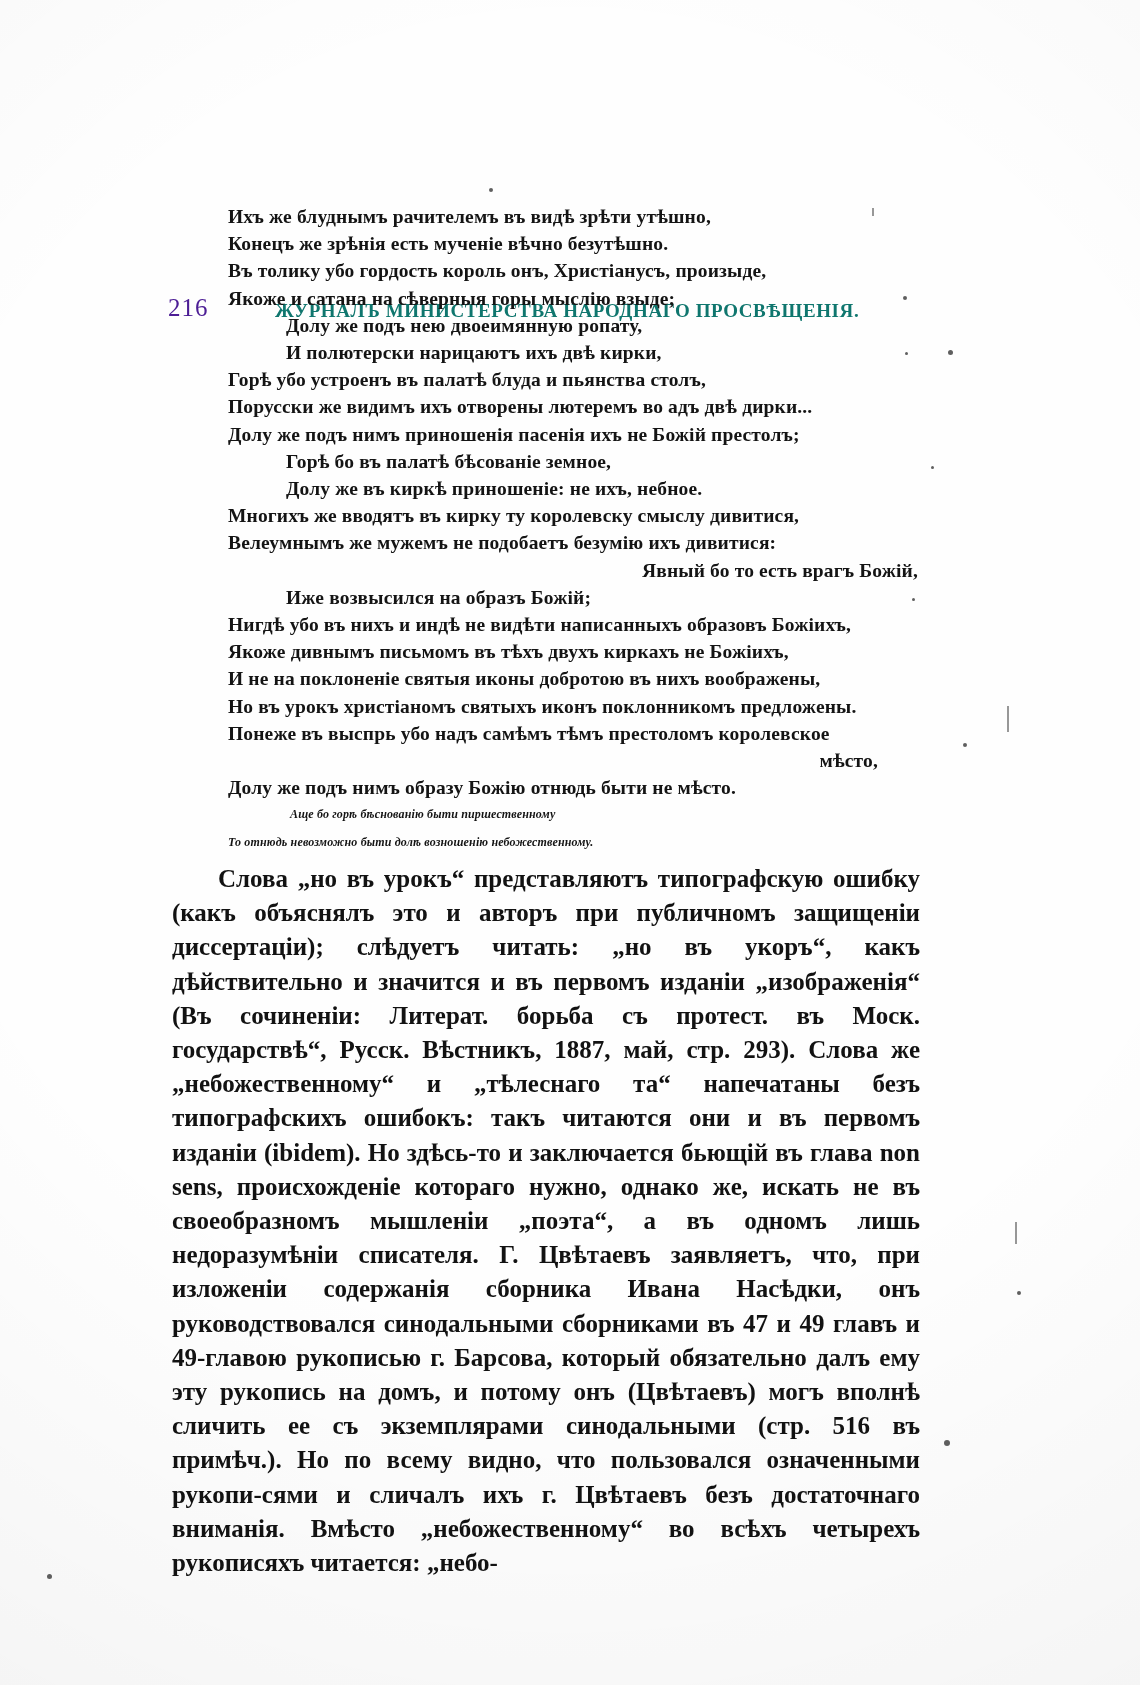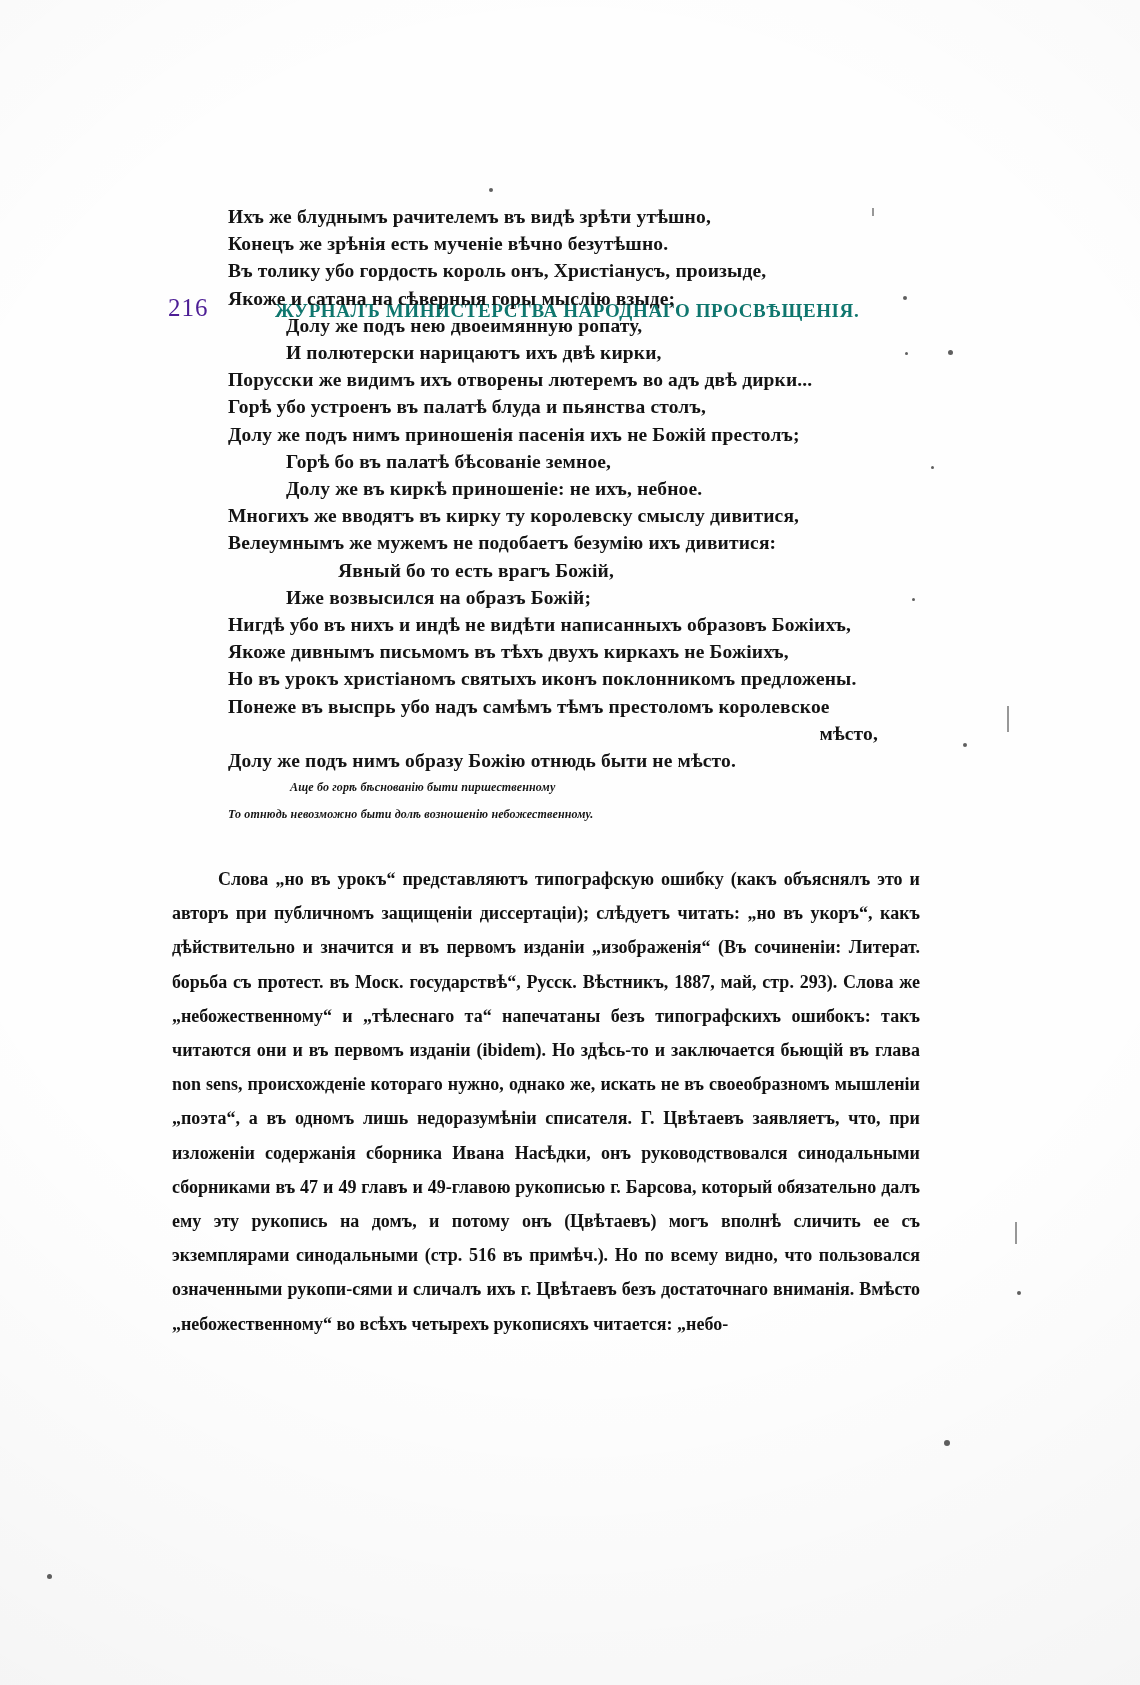--- a/index.html
+++ b/index.html
@@ -67,39 +67,40 @@
     font-weight: bold;
     letter-spacing: 0.15px;
     white-space: nowrap;
     color: #141414;
   }
   .verse-line.ind {
     padding-left: 58px;
   }
   .verse-line.ind2 {
     padding-left: 110px;
+    text-align: right;
   }
   .verse-line.right {
     text-align: right;
     padding-right: 40px;
   }
   .verse-line.italic {
     font-style: italic;
     font-weight: bold;
     font-size: 12px;
   }
   .verse-line.italic.ind {
     padding-left: 62px;
   }
   .body-block {
     position: absolute;
     left: 172px;
     top: 862px;
     width: 748px;
-    font-size: 18px;
+    font-size: 25px;
     line-height: 34.2px;
     font-weight: bold;
     text-align: justify;
     color: #121212;
   }
   .body-block p {
     margin: 0;
     text-indent: 0;
   }
   .body-block .lead {
@@ -128,31 +129,32 @@
     <div class="running-title">ЖУРНАЛЪ МИНИСТЕРСТВА НАРОДНАГО ПРОСВѢЩЕНІЯ.</div>
   </div>
 
   <div class="verse-block" id="verse-block">
       <div class="verse-line">Ихъ же блуднымъ рачителемъ въ видѣ зрѣти утѣшно,</div>
       <div class="verse-line">Конецъ же зрѣнія есть мученіе вѣчно безутѣшно.</div>
       <div class="verse-line">Въ толику убо гордость король онъ, Христіанусъ, произыде,</div>
       <div class="verse-line">Якоже и сатана на сѣверныя горы мыслію взыде;</div>
       <div class="verse-line ind">Долу же подъ нею двоеимянную ропату,</div>
       <div class="verse-line ind">И полютерски нарицаютъ ихъ двѣ кирки,</div>
+      <div class="verse-line">Горѣ убо устроенъ въ палатѣ блуда и пьянства столъ,</div>
       <div class="verse-line">Порусски же видимъ ихъ отворены лютеремъ во адъ двѣ дирки...</div>
-      <div class="verse-line">Горѣ убо устроенъ въ палатѣ блуда и пьянства столъ,</div>
       <div class="verse-line">Долу же подъ нимъ приношенія пасенія ихъ не Божій престолъ;</div>
       <div class="verse-line ind">Горѣ бо въ палатѣ бѣсованіе земное,</div>
       <div class="verse-line ind">Долу же въ киркѣ приношеніе: не ихъ, небное.</div>
       <div class="verse-line">Многихъ же вводятъ въ кирку ту королевску смыслу дивитися,</div>
       <div class="verse-line">Велеумнымъ же мужемъ не подобаетъ безумію ихъ дивитися:</div>
       <div class="verse-line ind2">Явный бо то есть врагъ Божій,</div>
       <div class="verse-line ind">Иже возвысился на образъ Божій;</div>
       <div class="verse-line">Нигдѣ убо въ нихъ и индѣ не видѣти написанныхъ образовъ Божіихъ,</div>
       <div class="verse-line">Якоже дивнымъ письмомъ въ тѣхъ двухъ киркахъ не Божіихъ,</div>
+      <div class="verse-line">И не на поклоненіе святыя иконы добротою въ нихъ воображены,</div>
       <div class="verse-line">Но въ урокъ христіаномъ святыхъ иконъ поклонникомъ предложены.</div>
       <div class="verse-line">Понеже въ выспрь убо надъ самѣмъ тѣмъ престоломъ королевское</div>
       <div class="verse-line right">мѣсто,</div>
       <div class="verse-line">Долу же подъ нимъ образу Божію отнюдь быти не мѣсто.</div>
       <div class="verse-line italic ind">Аще бо горѣ бѣснованію быти пиршественному</div>
       <div class="verse-line italic">То отнюдь невозможно быти долѣ возношенію небожественному.</div>
     </div>
 
   <div class="body-block">
     <p class="lead">Слова „но въ урокъ“ представляютъ типографскую ошибку (какъ объяснялъ это и авторъ при публичномъ защищеніи диссертаціи); слѣдуетъ читать: „но въ укоръ“, какъ дѣйствительно и значится и въ первомъ изданіи „изображенія“ (Въ сочиненіи: Литерат. борьба съ протест. въ Моск. государствѣ“, Русск. Вѣстникъ, 1887, май, стр. 293). Слова же „небожественному“ и „тѣлеснаго та“ напечатаны безъ типографскихъ ошибокъ: такъ читаются они и въ первомъ изданіи (ibidem). Но здѣсь-то и заключается бьющій въ глава non sens, происхожденіе котораго нужно, однако же, искать не въ своеобразномъ мышленіи „поэта“, а въ одномъ лишь недоразумѣніи списателя. Г. Цвѣтаевъ заявляетъ, что, при изложеніи содержанія сборника Ивана Насѣдки, онъ руководствовался синодальными сборниками въ 47 и 49 главъ и 49-главою рукописью г. Барсова, который обязательно далъ ему эту рукопись на домъ, и потому онъ (Цвѣтаевъ) могъ вполнѣ сличить ее съ экземплярами синодальными (стр. 516 въ примѣч.). Но по всему видно, что пользовался означенными рукопи-сями и сличалъ ихъ г. Цвѣтаевъ безъ достаточнаго вниманія. Вмѣсто „небожественному“ во всѣхъ четырехъ рукописяхъ читается: „небо-</p>

